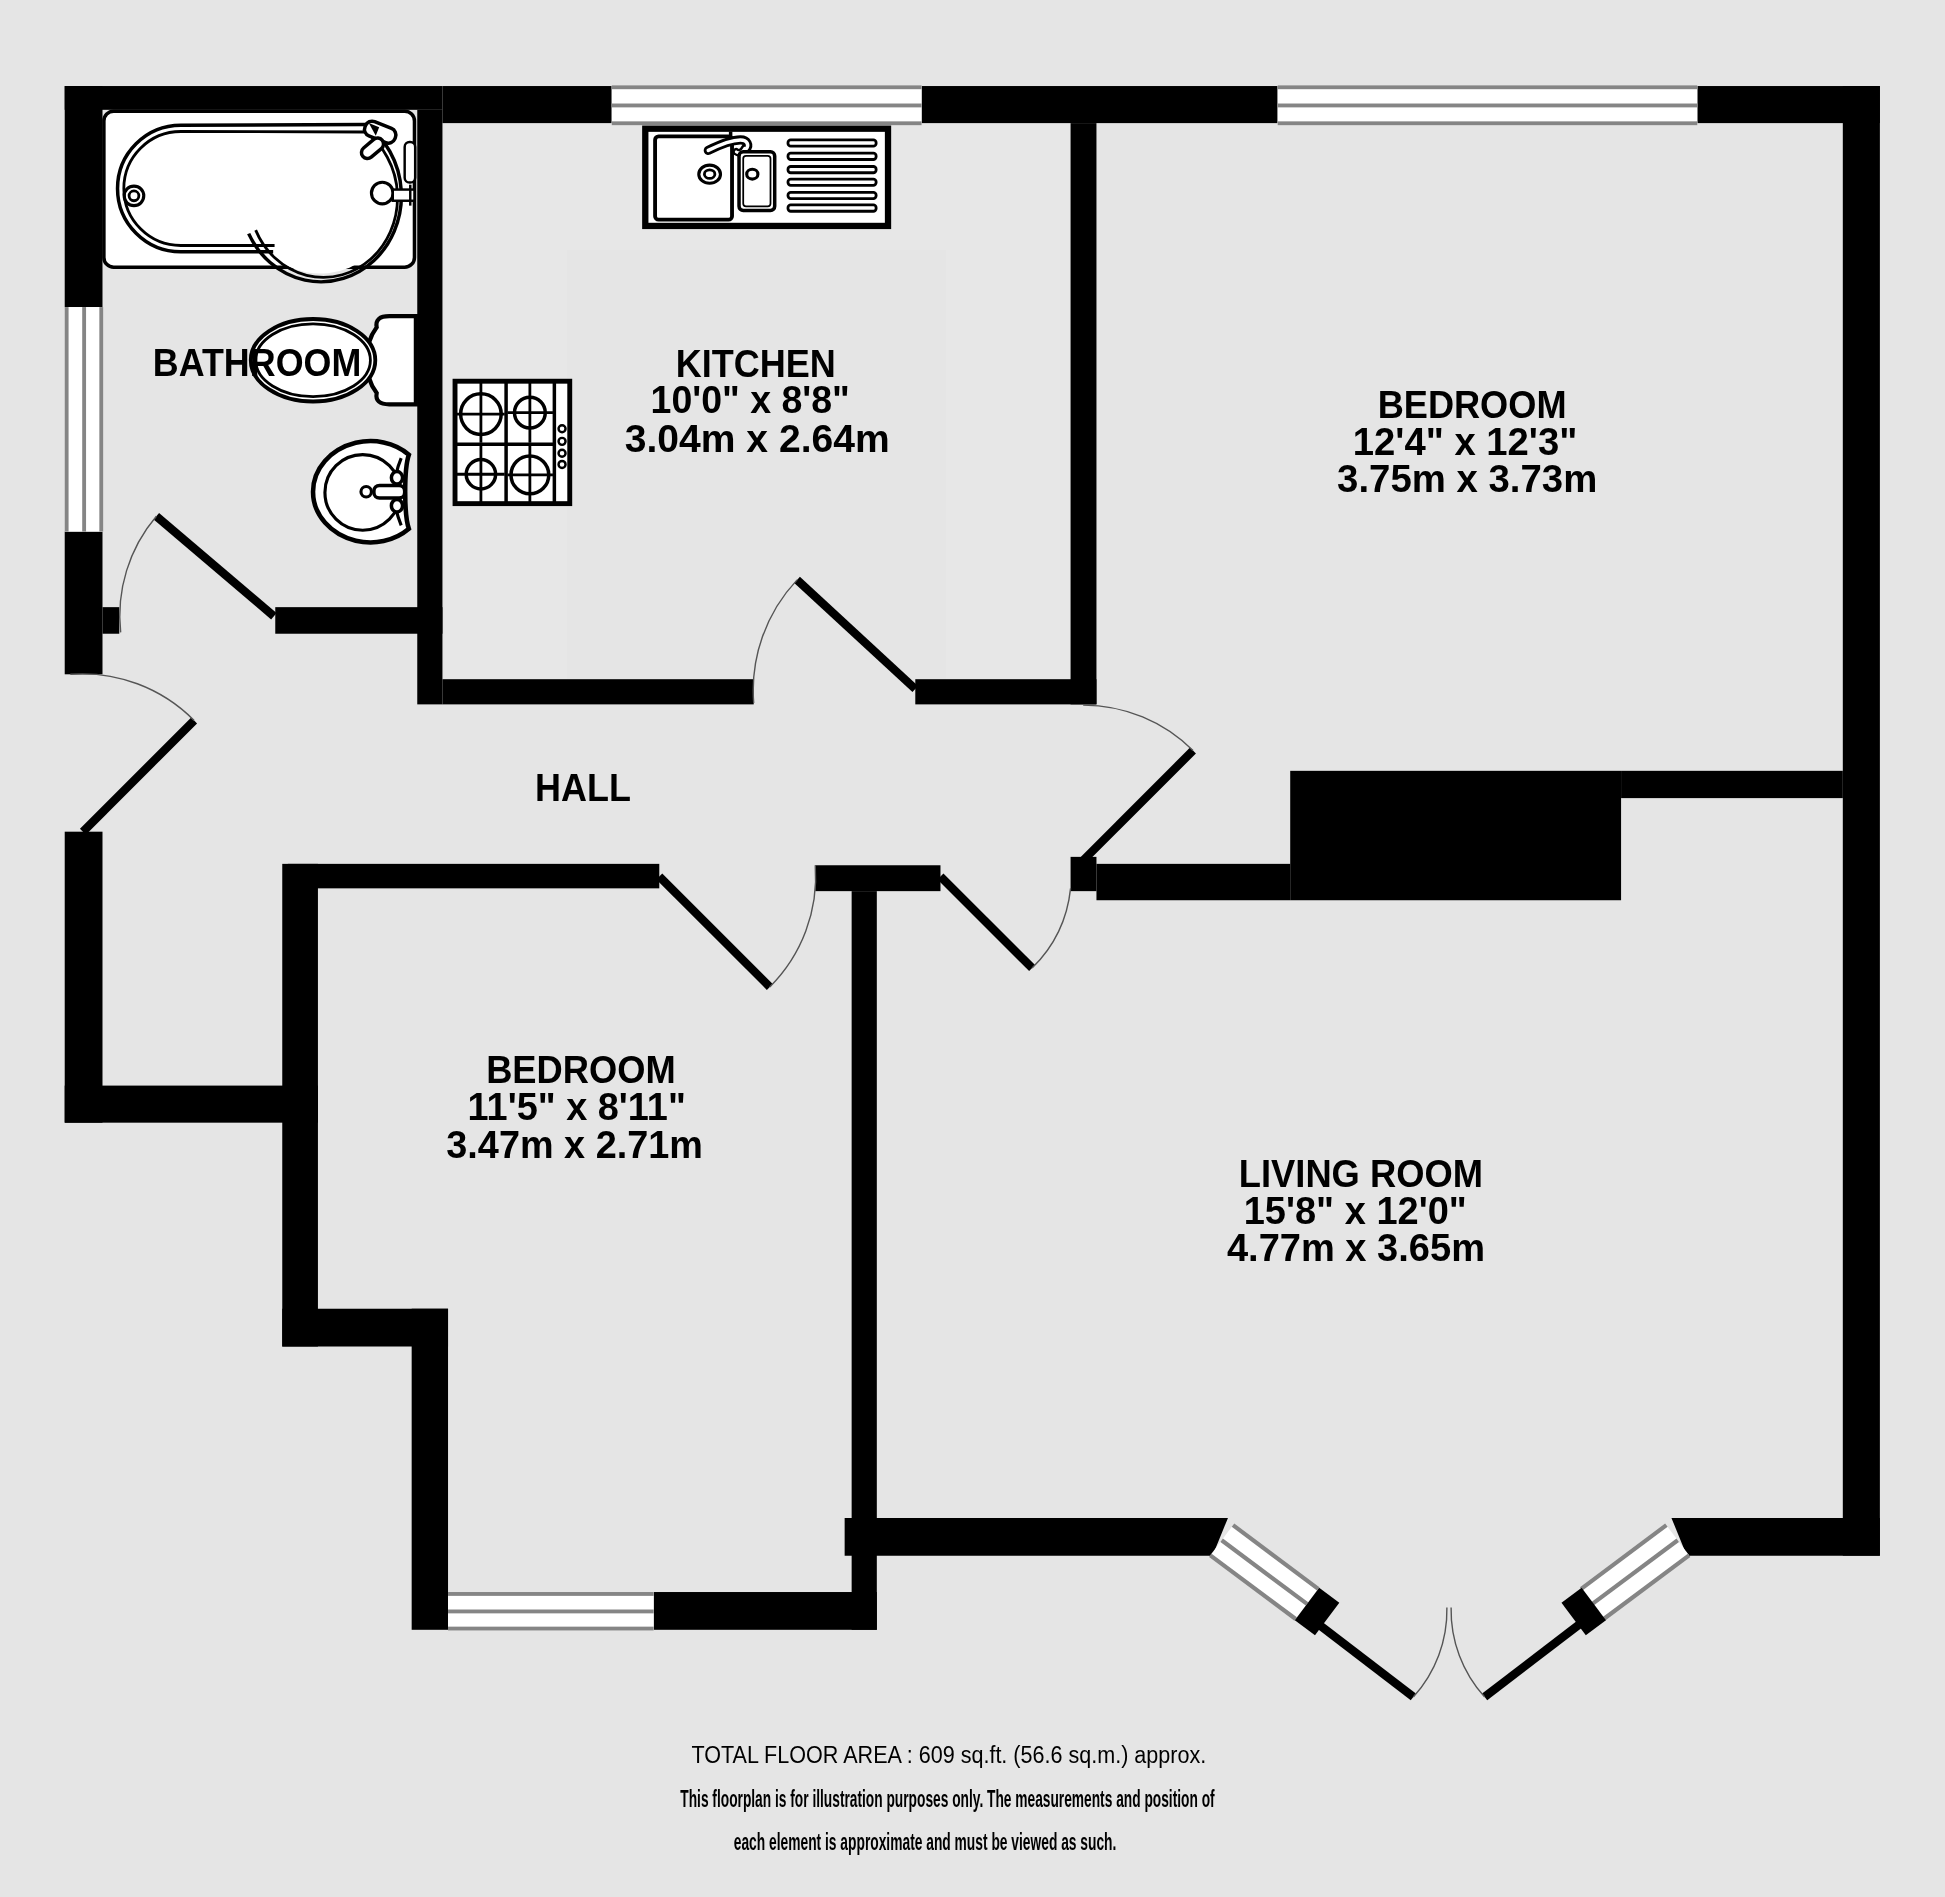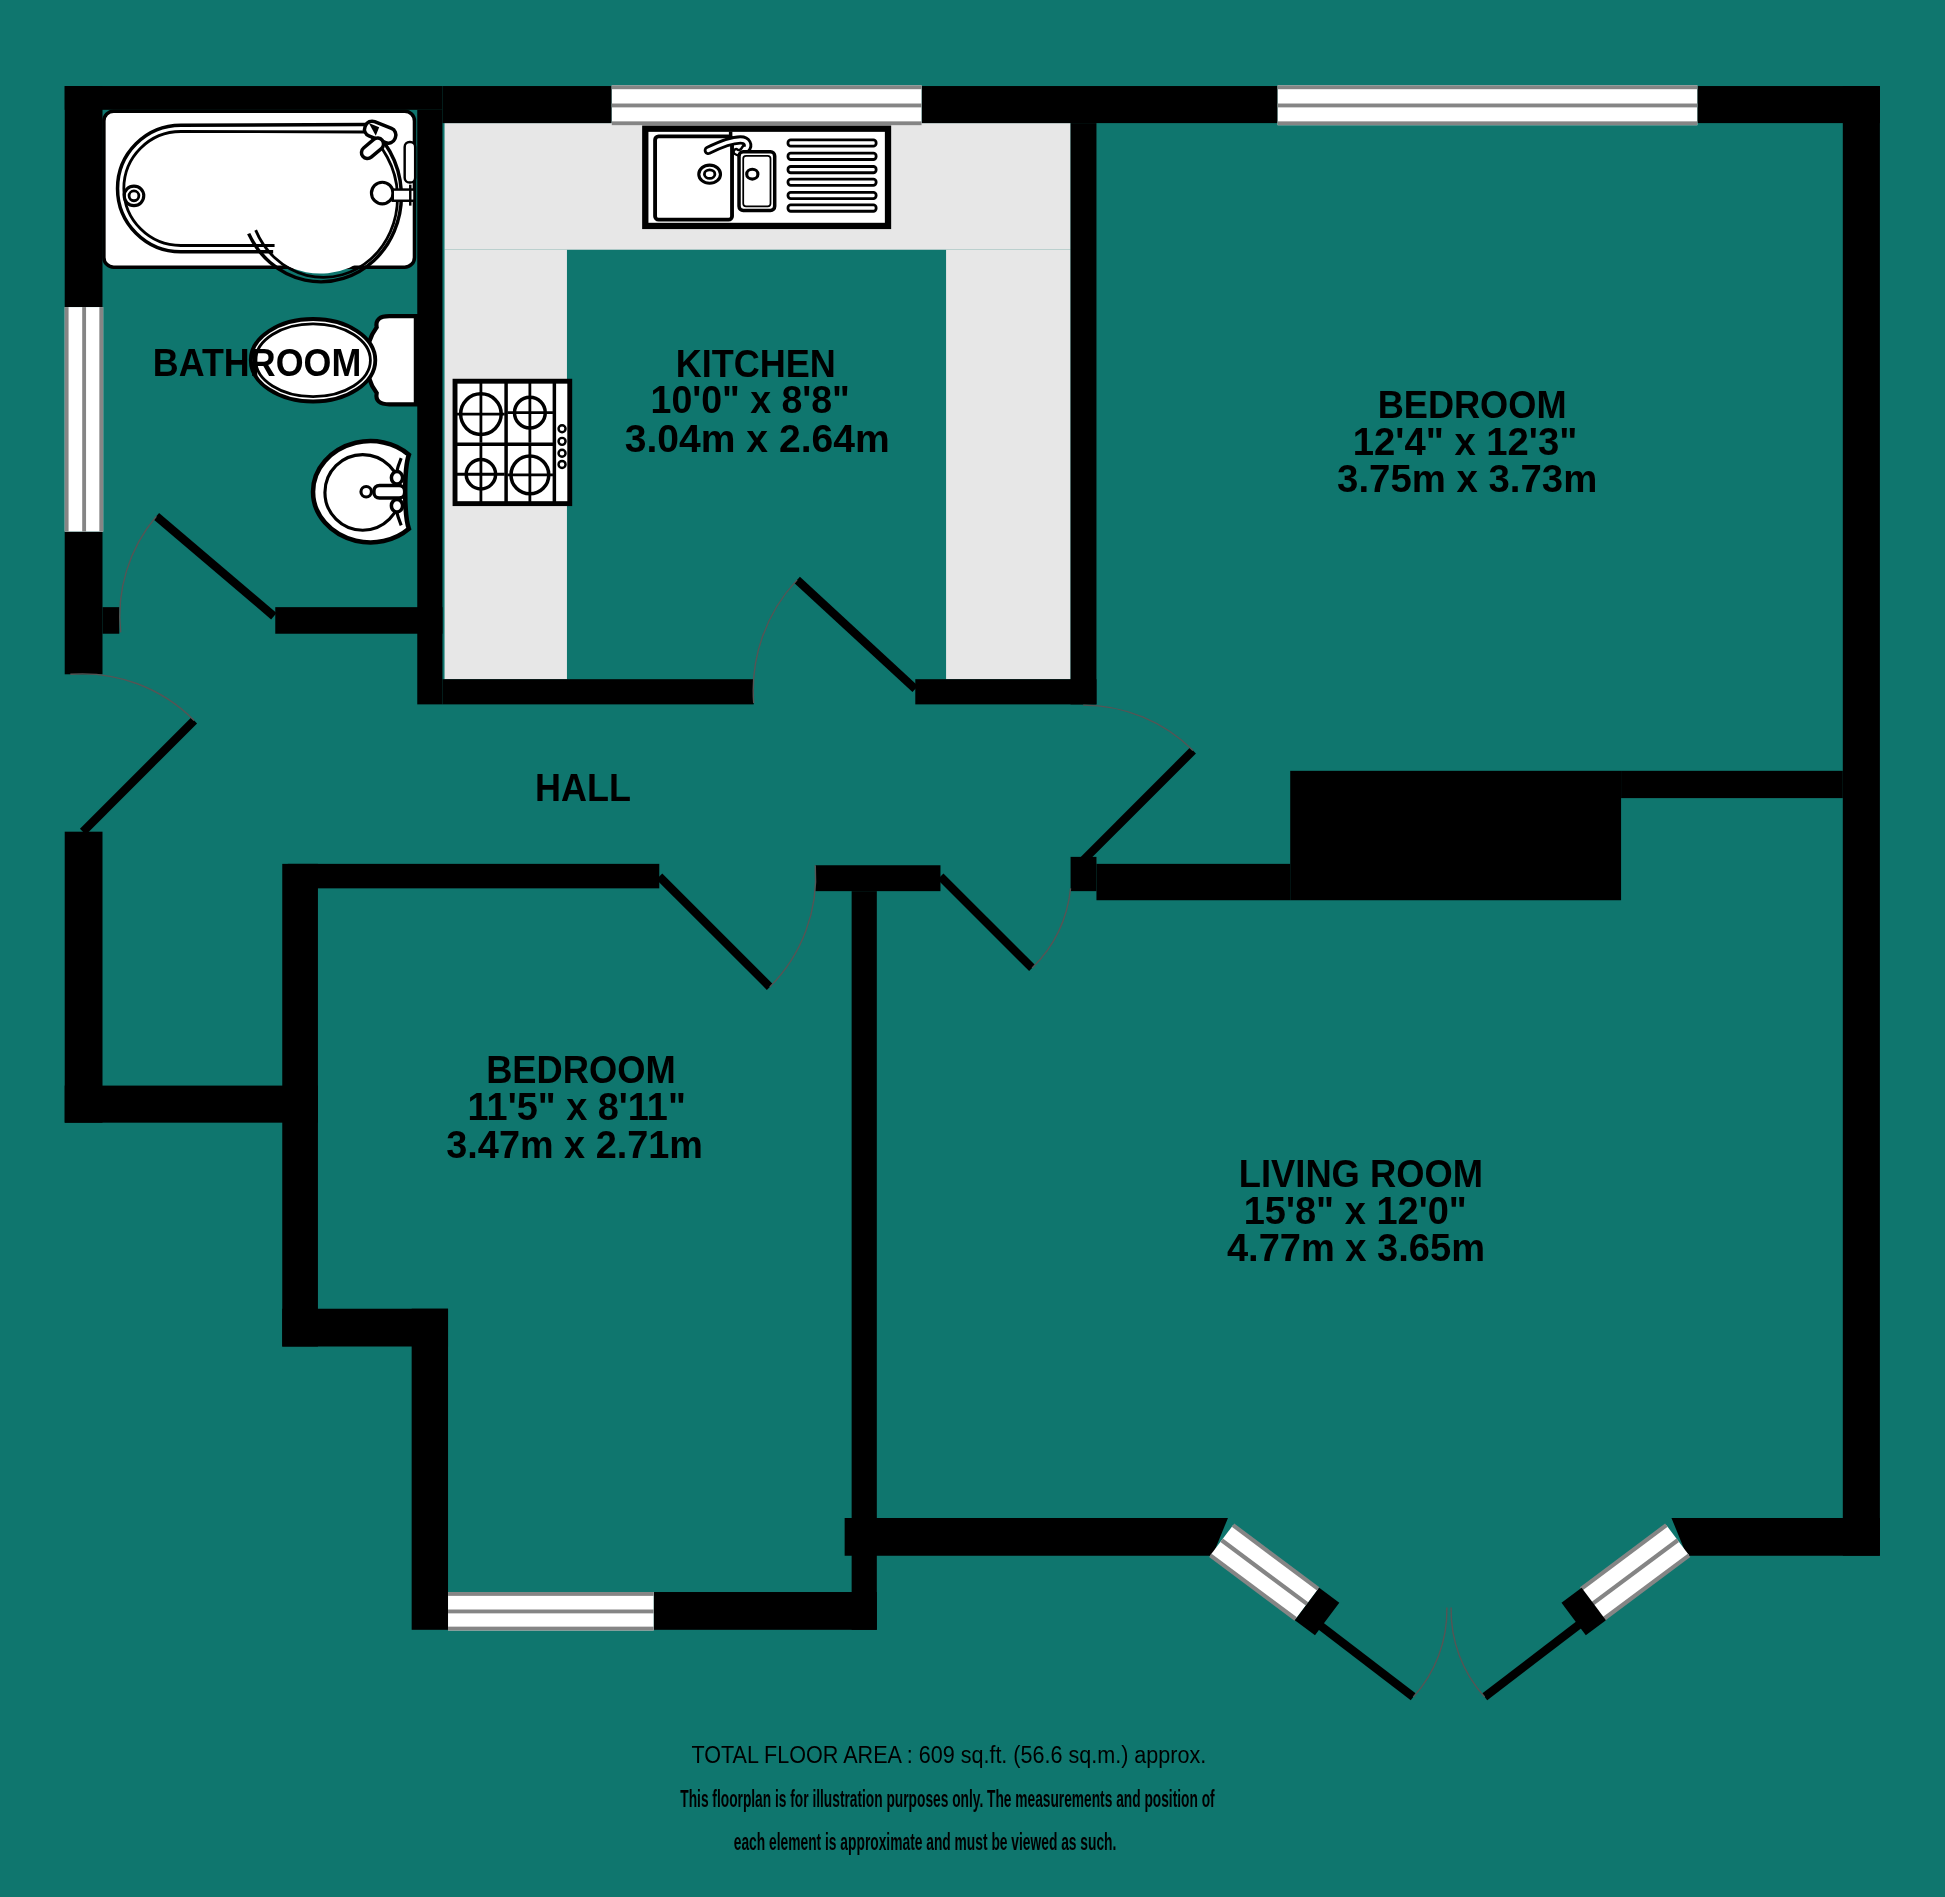--- a/index.html
+++ b/index.html
@@ -1,16 +1,16 @@
 <!DOCTYPE html>
 <html style="font-size:11.2px"><head>
 <meta charset="utf-8">
 <style>
   html,body{margin:0;padding:0;background:#ffffff;}
-  .page{position:relative;width:1946px;height:1897px;background:#0f766e;overflow:hidden;
+  .page{position:relative;width:1946px;height:1897px;background:#e5e5e5;overflow:hidden;
         font-family:"Liberation Sans", sans-serif;}
   svg{position:absolute;left:0;top:0;}
   text{fill:#000000;}
   .lbl{font-weight:bold;font-size:55px;}
 </style>
 </head>
 <body>
 <div class="page">
 <svg width="1946" height="1897" viewBox="0 0 2781 2712">
 

